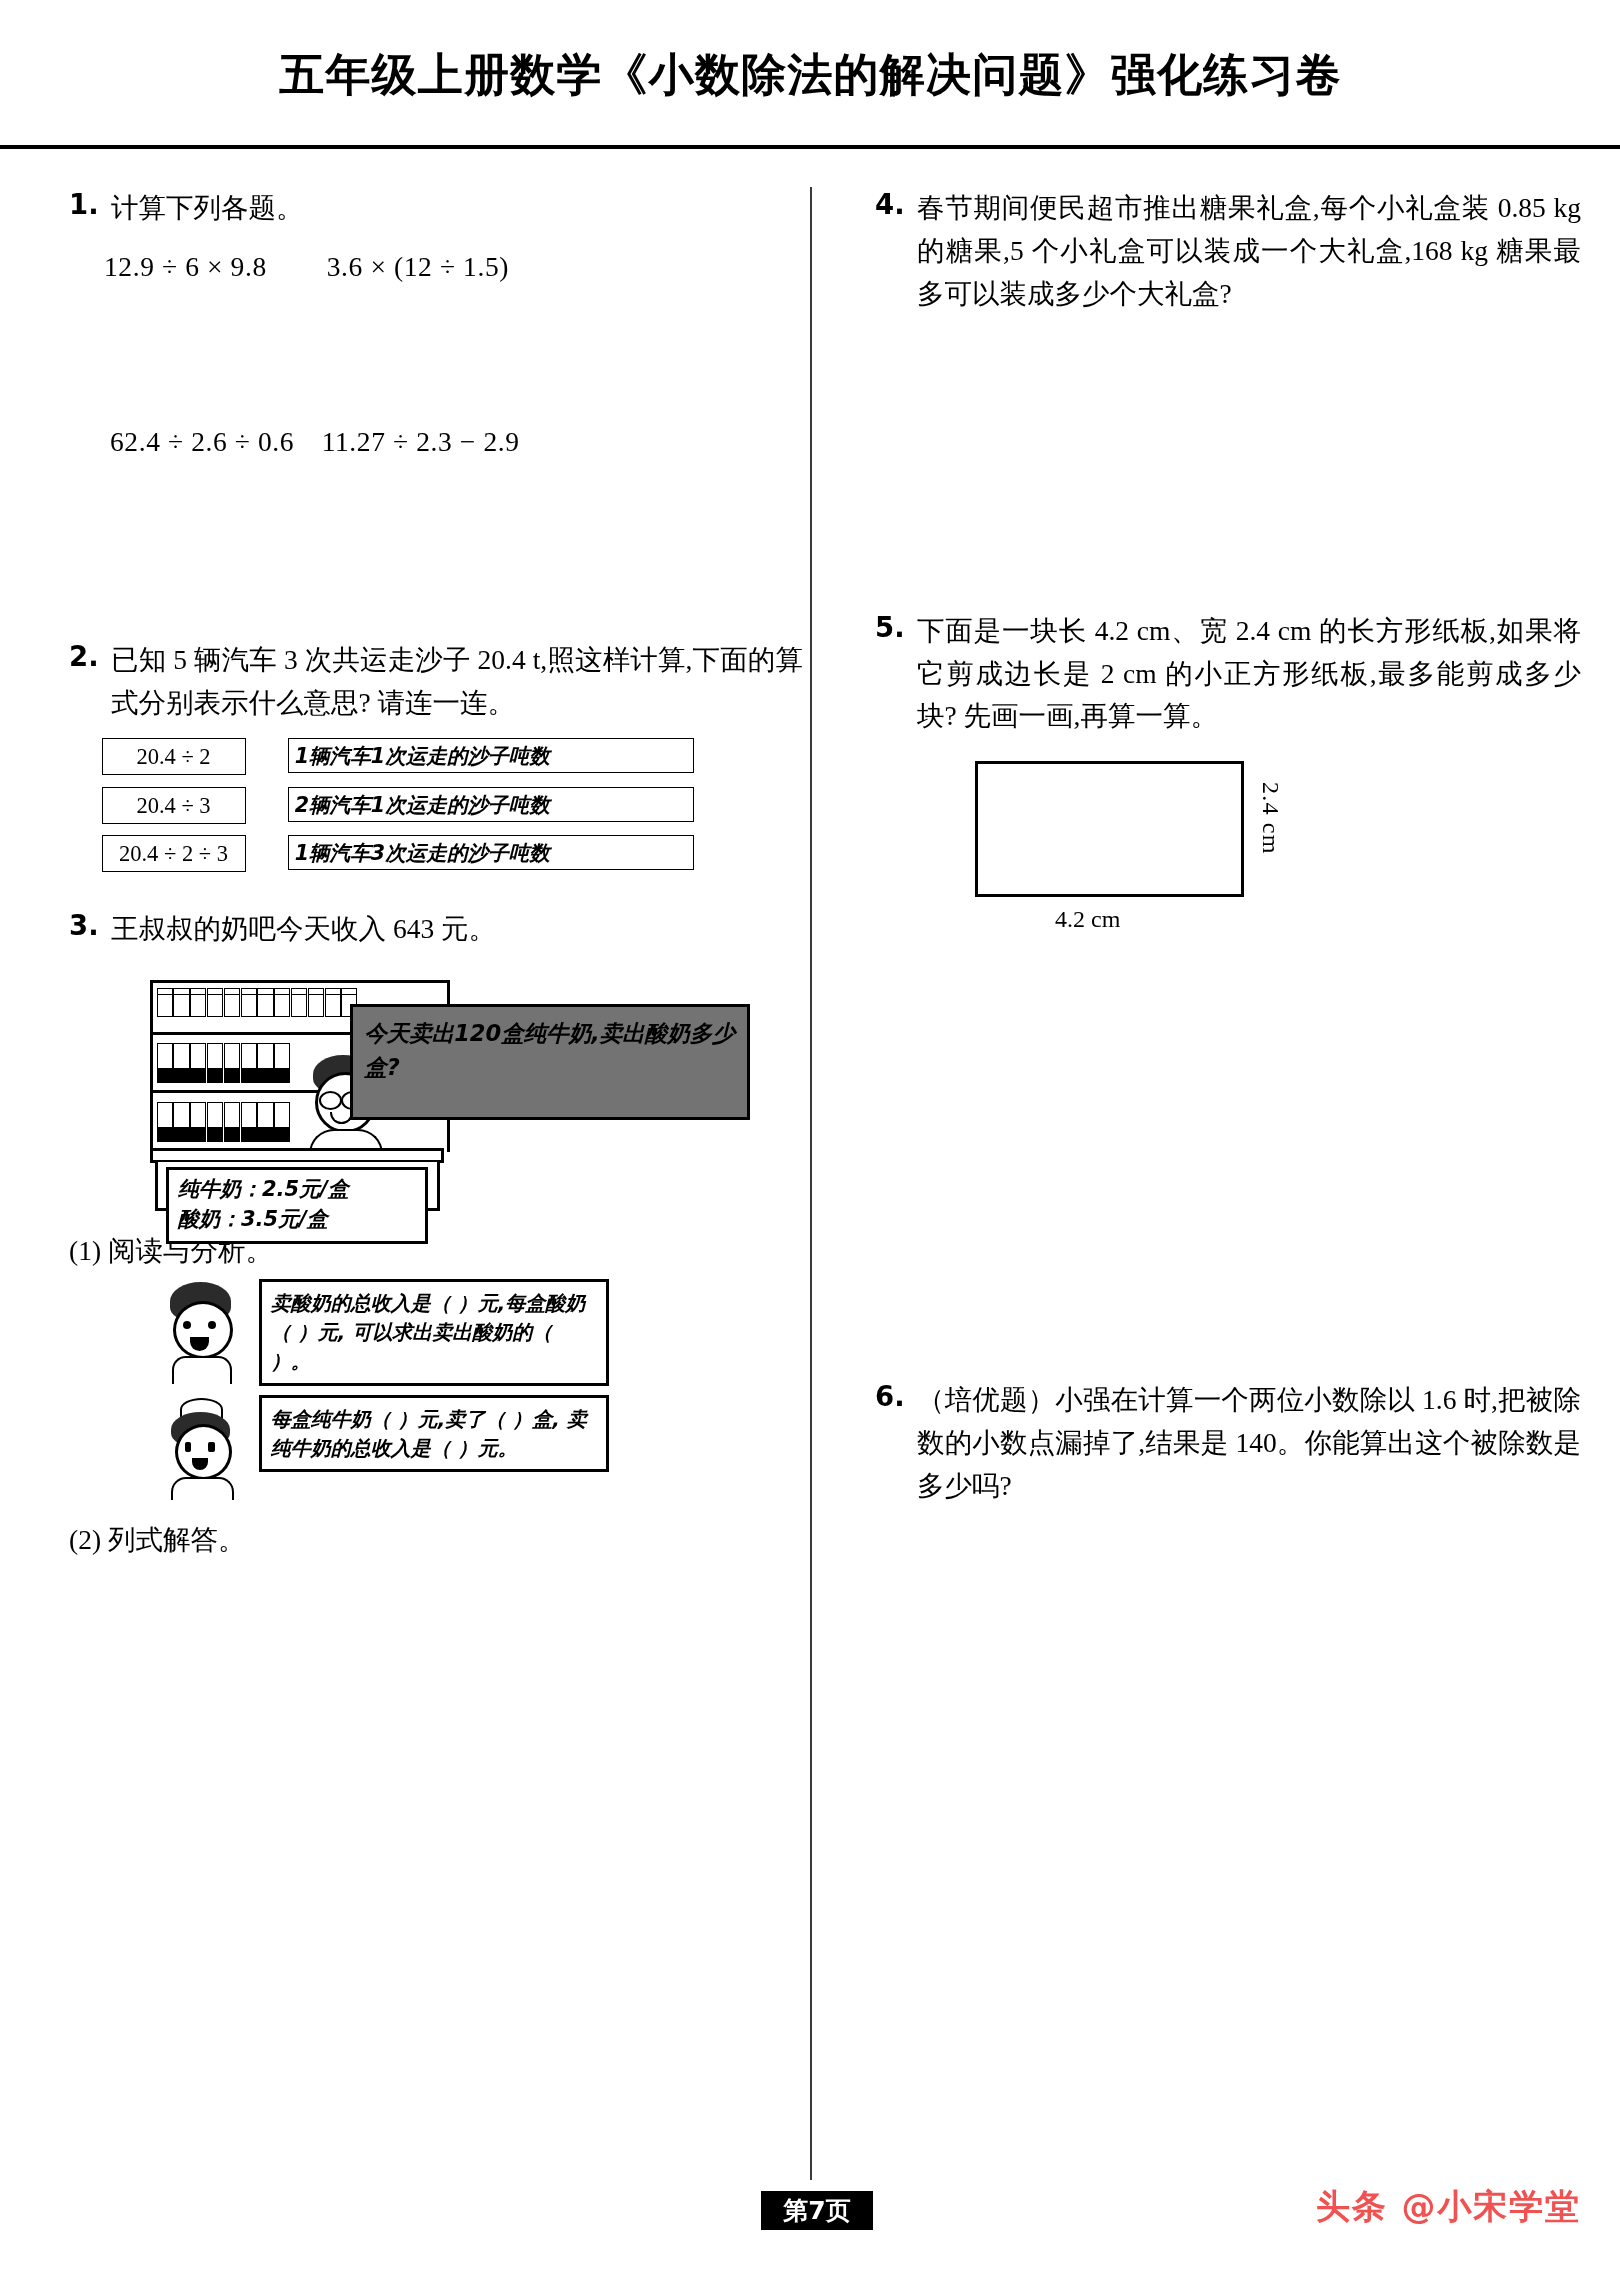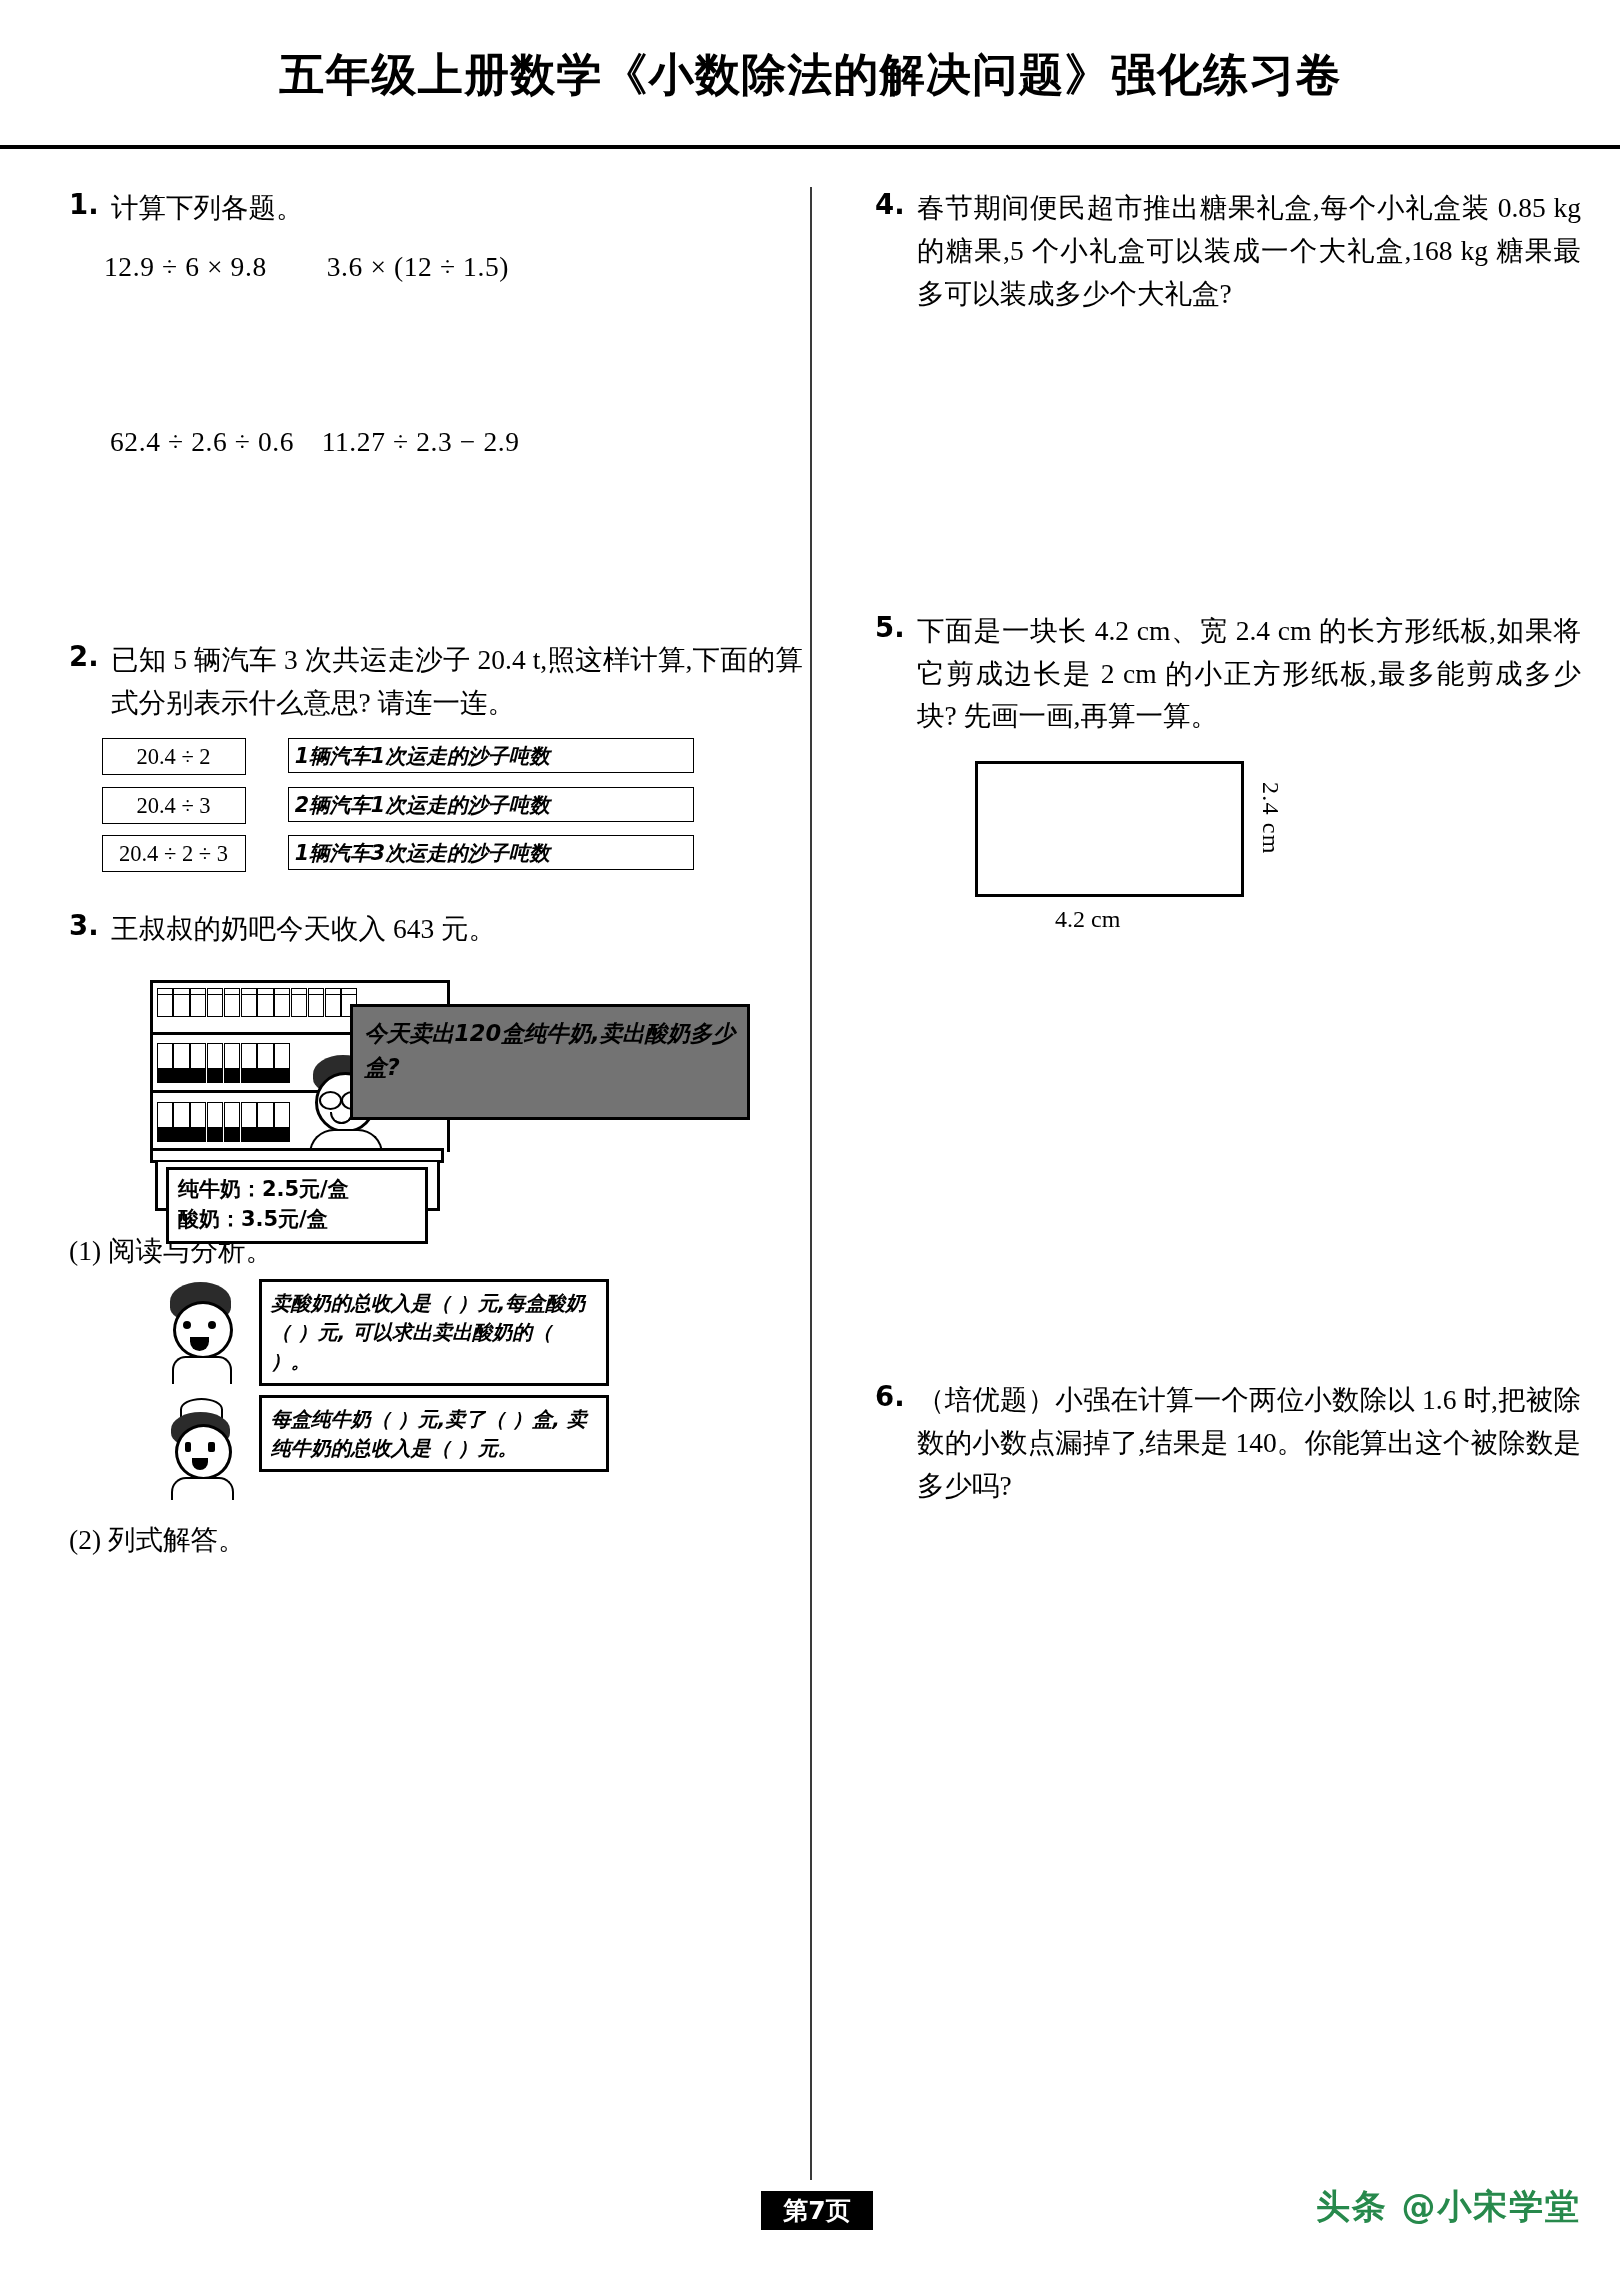--- a/index.html
+++ b/index.html
@@ -71,21 +71,21 @@
   .carton.small::after{content:"";position:absolute;left:0;right:0;bottom:0;height:13.7px;background:#000;}
   .carton.tall{height:29px;}
   .carton.tall::before{content:"";position:absolute;left:0;right:0;top:5px;height:1.9px;background:#000;}
   .counter{position:absolute;left:0;top:180px;width:294px;height:15px;border:3.1px solid #000;background:#fff;box-sizing:border-box;}
   .counter-body{position:absolute;left:5px;top:194px;width:285px;height:49px;border:3.1px solid #000;border-top:none;background:#fff;box-sizing:border-box;}
   .price-sign{
     position:absolute;left:16.2px;top:199px;width:262px;height:77px;
     border:3.1px solid #000;background:#fff;box-sizing:border-box;
     padding:3.7px 8.7px;
     font-family:"DejaVu Sans","Liberation Sans",sans-serif;
-    font-weight:700;font-size:21px;line-height:1.45;
+    font-style:italic;font-weight:700;font-size:21px;line-height:1.45;
   }
   .bubble{
     position:absolute;border:3.1px solid #000;background:#737373;box-sizing:border-box;
     font-family:"DejaVu Sans","Liberation Sans",sans-serif;
     font-style:italic;font-weight:700;line-height:1.5;
   }
   .bubble-shop{left:200px;top:36px;width:400px;height:116px;padding:10px 11.2px;font-size:22.5px;}
 
   .person{position:absolute;}
   .head{border:3.1px solid #000;border-radius:50%;background:#fff;}
@@ -118,21 +118,21 @@
   
   .pagebox{
     position:absolute;left:761px;top:2191px;width:112px;height:39px;
     background:#000;color:#fff;
     font-family:"DejaVu Sans","Liberation Sans",sans-serif;
     font-weight:700;font-size:25px;line-height:39px;text-align:center;
   }
   .watermark{
     position:absolute;right:40px;top:2184px;
     font-family:"DejaVu Sans","Liberation Sans",sans-serif;
-    font-weight:700;font-size:34px;color:#15803d;letter-spacing:1.9px;
+    font-weight:700;font-size:34px;color:#ef4444;letter-spacing:1.9px;
     opacity:.92;white-space:nowrap;
   }
   .spacer-sm{height:25px;}
 </style>
 </head>
 <body>
 
 <div class="page">
 
   <div class="title">五年级上册数学《小数除法的解决问题》强化练习卷</div>

